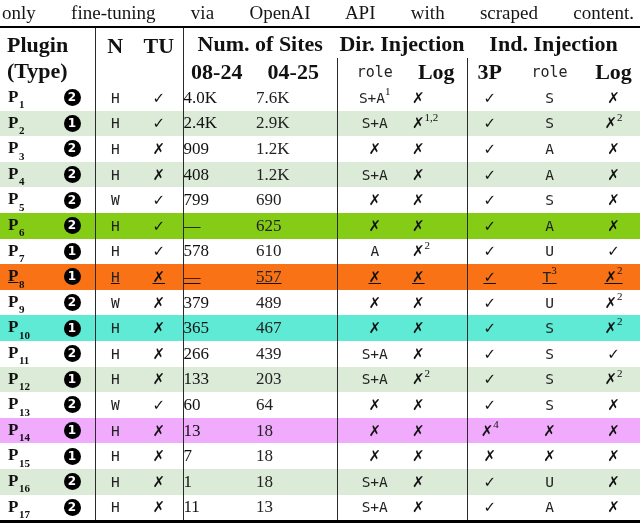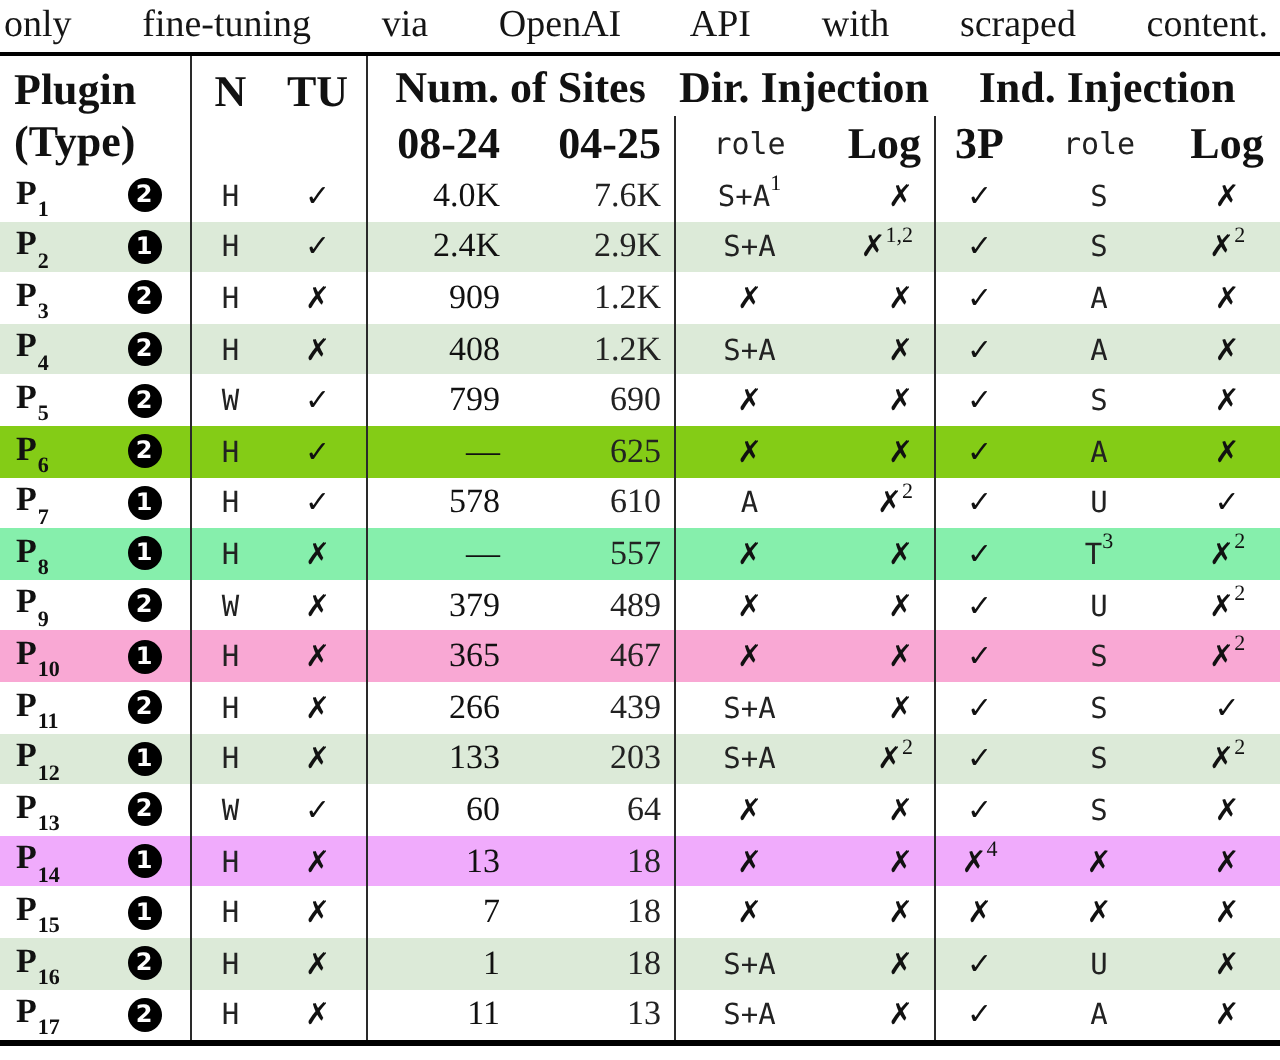--- a/index.html
+++ b/index.html
@@ -12,21 +12,21 @@
   col.c-plugin{width:95px;} col.c-n{width:40px;} col.c-tu{width:48px;}
   col.c-s1{width:73px;} col.c-s2{width:81px;}
   col.c-dr{width:75px;} col.c-dl{width:55px;}
   col.c-i3{width:45px;} col.c-ir{width:75px;} col.c-il{width:53px;}
   th,td{padding:0;font-weight:normal;vertical-align:middle;overflow:hidden;}
   thead th{font-weight:bold;font-size:22px;}
   .bl{border-left:1.3px solid #2a2a2a;}
   .hrow1 th{height:29px;vertical-align:bottom;padding-bottom:1px;}
   .hrow2 th{height:27px;vertical-align:middle;}
   th.plugin-h{text-align:left;padding-left:7px;vertical-align:top;padding-top:4px;line-height:26px;}
-  .ctr{text-align:center;} .rgt{text-align:right;padding-right:6px;}
+  .ctr{text-align:center;} .rgt{padding-right:6px;}
   .mono{font-family:"DejaVu Sans Mono",monospace;font-size:14.5px;color:#222;}
   thead .mono{font-weight:normal;font-size:15px;}
   tbody td{height:25.6px;font-size:17px;}
   td.plugin-cell{display:flex;align-items:center;justify-content:space-between;
                  padding:0 14px 0 8px;height:25.6px;}
   .pname{font-weight:bold;font-size:17px;}
   .pname sub{font-size:11px;font-weight:bold;position:relative;top:2px;left:0.5px;}
   .badge{display:inline-block;width:17px;height:17px;border-radius:50%;background:#000;
          color:#fff;font-family:"DejaVu Sans",sans-serif;font-size:12px;font-weight:bold;
          text-align:center;line-height:17px;}
@@ -175,21 +175,21 @@
           <td class="bl ctr"><span><span class="mono">H</span></span></td>
           <td class="ctr"><span><span class="ck">✓</span></span></td>
           <td class="bl rgt"><span><span class="" style="font-family: &quot;Liberation Serif&quot;, serif; font-size: 17px;">578</span></span></td>
           <td class="rgt"><span><span class="mono" style="font-family: &quot;Liberation Serif&quot;, serif; font-size: 17px;">610</span></span></td>
           <td class="bl ctr"><span><span class="mono">A</span></span></td>
           <td class="rgt" style="padding-right: 10px;"><span><span class="cx">✗</span><sup>2</sup></span></td>
           <td class="bl ctr"><span><span class="ck">✓</span></span></td>
           <td class="ctr"><span><span class="mono">U</span></span></td>
           <td class="ctr"><span><span class="ck">✓</span></span></td>
         </tr>
-        <tr style="background: #86efac;">
+        <tr style="background: #f97316; text-decoration: underline;">
           <td class="plugin-cell">
             <span class="pname">P<sub>8</sub></span>
             <span class="badge">1</span>
           </td>
           <td class="bl ctr"><span><span class="mono">H</span></span></td>
           <td class="ctr"><span><span class="cx">✗</span></span></td>
           <td class="bl rgt"><span><span class="dash" style="font-family: &quot;Liberation Serif&quot;, serif; font-size: 17px;">—</span></span></td>
           <td class="rgt"><span><span class="mono" style="font-family: &quot;Liberation Serif&quot;, serif; font-size: 17px;">557</span></span></td>
           <td class="bl ctr"><span><span class="cx">✗</span></span></td>
           <td class="rgt" style="padding-right: 10px;"><span><span class="cx">✗</span></span></td>
@@ -205,21 +205,21 @@
           <td class="bl ctr"><span><span class="mono">W</span></span></td>
           <td class="ctr"><span><span class="cx">✗</span></span></td>
           <td class="bl rgt"><span><span class="" style="font-family: &quot;Liberation Serif&quot;, serif; font-size: 17px;">379</span></span></td>
           <td class="rgt"><span><span class="mono" style="font-family: &quot;Liberation Serif&quot;, serif; font-size: 17px;">489</span></span></td>
           <td class="bl ctr"><span><span class="cx">✗</span></span></td>
           <td class="rgt" style="padding-right: 10px;"><span><span class="cx">✗</span></span></td>
           <td class="bl ctr"><span><span class="ck">✓</span></span></td>
           <td class="ctr"><span><span class="mono">U</span></span></td>
           <td class="ctr"><span><span class="cx">✗</span><sup>2</sup></span></td>
         </tr>
-        <tr style="background: #f9a8d4;">
+        <tr style="background: #5eead4;">
           <td class="plugin-cell">
             <span class="pname">P<sub>10</sub></span>
             <span class="badge">1</span>
           </td>
           <td class="bl ctr"><span><span class="mono">H</span></span></td>
           <td class="ctr"><span><span class="cx">✗</span></span></td>
           <td class="bl rgt"><span><span class="" style="font-family: &quot;Liberation Serif&quot;, serif; font-size: 17px;">365</span></span></td>
           <td class="rgt"><span><span class="mono" style="font-family: &quot;Liberation Serif&quot;, serif; font-size: 17px;">467</span></span></td>
           <td class="bl ctr"><span><span class="cx">✗</span></span></td>
           <td class="rgt" style="padding-right: 10px;"><span><span class="cx">✗</span></span></td>

